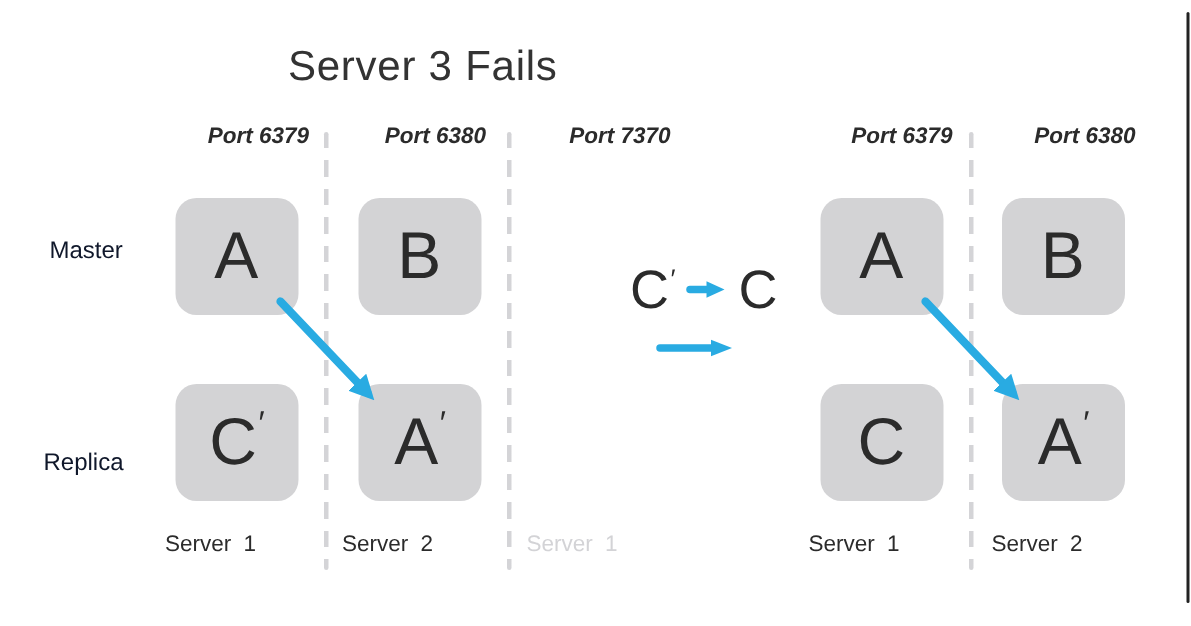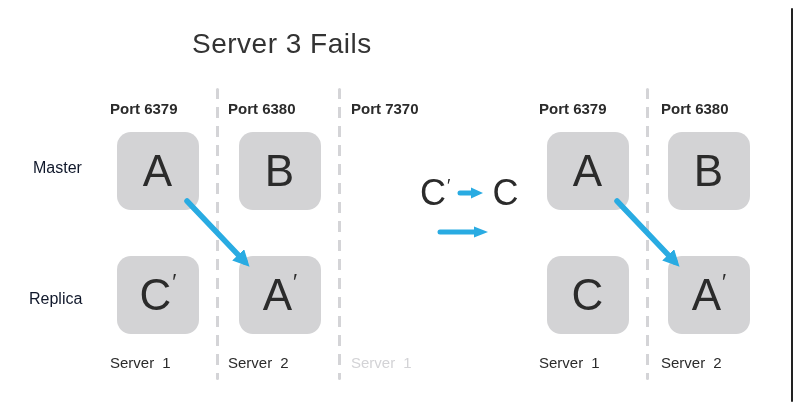--- a/index.html
+++ b/index.html
@@ -5,22 +5,22 @@
   html,body{margin:0;padding:0;background:#fff;}
   .canvas{
     position:relative;width:794px;height:417px;background:#ffffff;overflow:hidden;
     font-family:"Liberation Sans", sans-serif;color:var(--ink,#2b2b2b);
   }
   .title{
     position:absolute;left:192px;top:28px;font-size:28px;font-weight:400;
     letter-spacing:.5px;color:var(--title_ink,#333333);white-space:nowrap;
   }
   .port{
-    position:absolute;top:100px;width:96px;text-align:left;
-    font-size:15px;font-weight:700;color:var(--ink,#2b2b2b);white-space:nowrap;
+    position:absolute;top:82px;width:96px;text-align:right;
+    font-size:15px;font-weight:700;color:var(--ink,#2b2b2b);white-space:nowrap;font-style:italic;
   }
   .divider{
     position:absolute;top:88px;height:292px;width:3px;border-radius:2px;
     background:repeating-linear-gradient(to bottom, var(--dash,#d4d4d7) 0 11px, transparent 11px 19px);
   }
   .rowlabel{
     position:absolute;font-size:16px;color:#0f172a;white-space:nowrap;
   }
   .box{
     position:absolute;width:82px;height:78px;border-radius:14px;
@@ -58,21 +58,21 @@
   <div class="title">Server 3 Fails</div>
 
   <div class="port" style="left:110px">Port 6379</div>
   <div class="port" style="left:228px">Port 6380</div>
   <div class="port" style="left:351px">Port 7370</div>
 
   <div class="divider" style="left:216px"></div>
   <div class="divider" style="left:338px"></div>
 
   <div class="rowlabel" style="left:33px;top:159px">Master</div>
-  <div class="rowlabel" style="left:29px;top:290px">Replica</div>
+  <div class="rowlabel" style="left:29px;top:300px">Replica</div>
 
   <div class="box" style="left:117px;top:132px">
     <span class="letter">A</span>
       <span class="prime"></span>
   </div>
   <div class="box" style="left:239px;top:132px">
     <span class="letter">B</span>
       <span class="prime"></span>
   </div>
   <div class="box" style="left:117px;top:256px">

